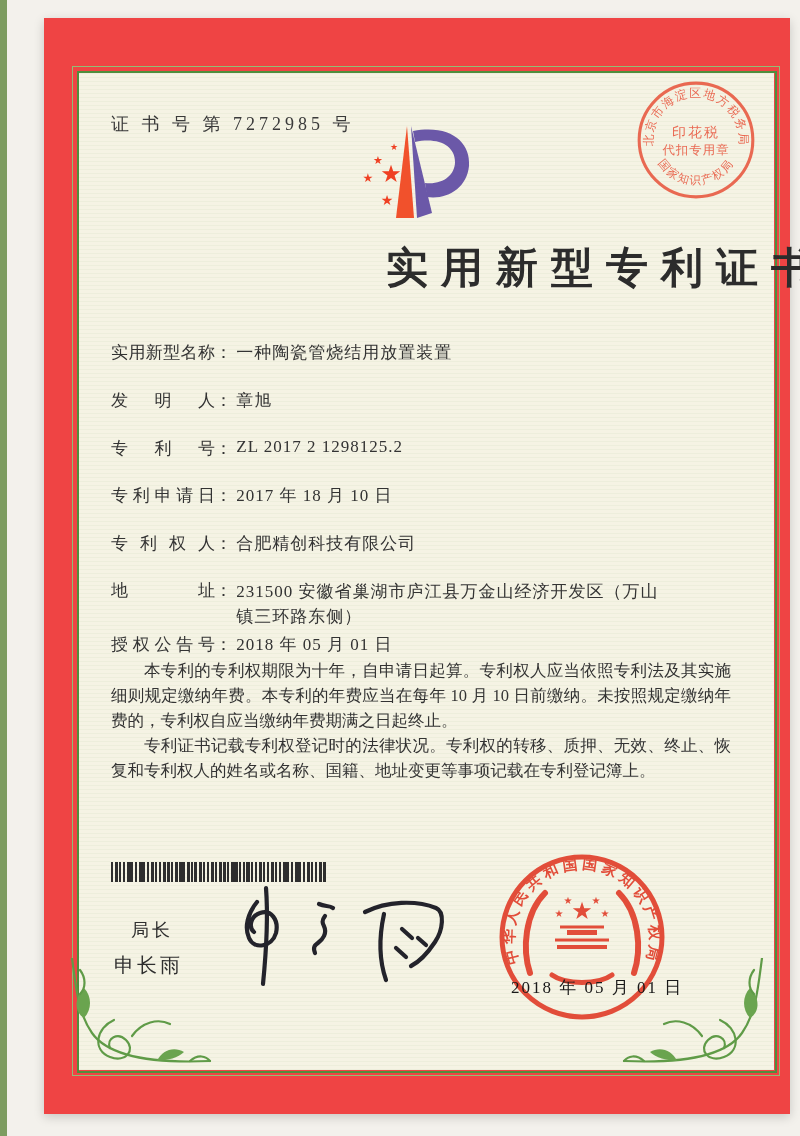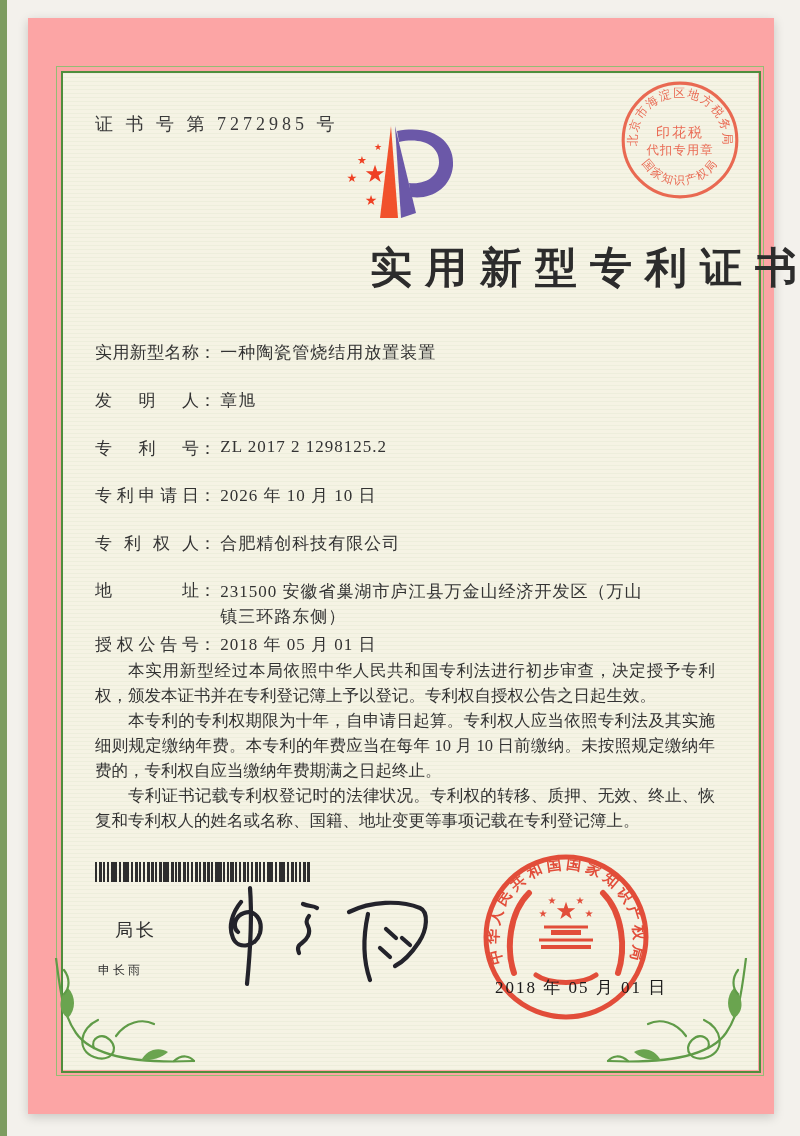--- a/index.html
+++ b/index.html
@@ -1,19 +1,19 @@
 <!DOCTYPE html>
 <html><head>
 <meta charset="utf-8">
 <style>
   html,body{margin:0;padding:0;}
   body{width:800px;height:1136px;position:relative;background:#f3f1ec;overflow:hidden;
        font-family:"Liberation Serif","DejaVu Serif",serif;}
   .spine{position:absolute;left:0;top:0;width:7px;height:1136px;background:#7d9c60;}
-  .paper{position:absolute;left:28px;top:18px;width:746px;height:1096px;background:#fca5a5;
+  .paper{position:absolute;left:44px;top:18px;width:746px;height:1096px;background:#ef4444;
          box-shadow:0 3px 10px rgba(0,0,0,.18);}
   .inner-tint{position:absolute;left:33px;top:53px;width:697px;height:999px;
       background:#f5f3e4;
       background-image:repeating-linear-gradient(0deg,rgba(130,175,110,.07) 0 1px,transparent 1px 4px);}
   .frame-outer{position:absolute;left:28px;top:48px;width:706px;height:1008px;
       border:1px solid #93bd74;}
   .frame-inner{position:absolute;left:33px;top:53px;width:696px;height:998px;
       border:2.5px solid #4f8e3d;}
   .cert-no{position:absolute;left:67px;top:94px;font-size:18px;color:#3a3a3a;letter-spacing:4px;}
   .logo{position:absolute;left:300px;top:102px;width:148px;height:112px;}
@@ -30,21 +30,21 @@
   .grant-right .flabel{width:90px;}
   .bodytext{position:absolute;left:67px;top:640px;width:620px;font-size:16.5px;line-height:25px;
             color:#333;text-align:justify;}
   .bodytext p{margin:0;text-indent:2em;}
   .barcode{position:absolute;left:67px;top:844px;width:216px;height:20px;
       background-image:
         repeating-linear-gradient(90deg,#2e2e2e 0 2px,rgba(0,0,0,0) 2px 4px),
         repeating-linear-gradient(90deg,#2e2e2e 0 1px,rgba(0,0,0,0) 1px 6px),
         repeating-linear-gradient(90deg,rgba(0,0,0,0) 0 5px,#2e2e2e 5px 7px,rgba(0,0,0,0) 7px 13px);}
   .director-title{position:absolute;left:70px;top:900px;font-size:18px;color:#2e2e2e;letter-spacing:3px;margin-left:17px;}
-  .director-name{position:absolute;left:70px;top:934px;font-size:12px;color:#2e2e2e;letter-spacing:3px;margin-top:10px;}
+  .director-name{position:absolute;left:70px;top:934px;font-size:20px;color:#2e2e2e;letter-spacing:3px;}
   .signature{position:absolute;left:175px;top:864px;width:245px;height:108px;}
   .main-seal{position:absolute;left:452px;top:833px;width:172px;height:172px;opacity:.92;}
   .seal-date{position:absolute;left:467px;top:958px;font-size:17px;color:#191919;letter-spacing:2px;z-index:5;}
   .footer{position:absolute;left:0;top:1016px;width:746px;text-align:center;
           font-size:14px;color:#3a3a3a;letter-spacing:2px;}
   .flourish{position:absolute;width:150px;height:115px;}
   .fl-left{left:18px;top:940px;}
   .fl-right{left:578px;top:940px;}
   svg text{font-family:"Liberation Serif","DejaVu Serif",serif;}
 </style>
@@ -114,38 +114,37 @@
     <div class="frow" style="top:48px">
       <span class="flabel">发明人</span><span class="fcolon">：</span>
       <span class="fvalue">章旭</span>
     </div>
     <div class="frow" style="top:96px">
       <span class="flabel">专利号</span><span class="fcolon">：</span>
       <span class="fvalue">ZL 2017 2 1298125.2</span>
     </div>
     <div class="frow" style="top:143px">
       <span class="flabel">专利申请日</span><span class="fcolon">：</span>
-      <span class="fvalue">2026 年 10 月 10 日</span>
+      <span class="fvalue">2017 年 18 月 10 日</span>
     </div>
     <div class="frow" style="top:191px">
       <span class="flabel">专利权人</span><span class="fcolon">：</span>
       <span class="fvalue">合肥精创科技有限公司</span>
     </div>
     <div class="frow" style="top:238px">
       <span class="flabel">地址</span><span class="fcolon">：</span>
       <span class="fvalue wrap">231500 安徽省巢湖市庐江县万金山经济开发区（万山镇三环路东侧）</span>
     </div>
     <div class="frow" style="top:292px">
       <span class="flabel">授权公告号</span><span class="fcolon">：</span>
       <span class="fvalue">2018 年 05 月 01 日</span>
     </div>
   </div>
 
   <div class="bodytext">
-    <p>本实用新型经过本局依照中华人民共和国专利法进行初步审查，决定授予专利权，颁发本证书并在专利登记簿上予以登记。专利权自授权公告之日起生效。</p>
     <p>本专利的专利权期限为十年，自申请日起算。专利权人应当依照专利法及其实施细则规定缴纳年费。本专利的年费应当在每年 10 月 10 日前缴纳。未按照规定缴纳年费的，专利权自应当缴纳年费期满之日起终止。</p>
     <p>专利证书记载专利权登记时的法律状况。专利权的转移、质押、无效、终止、恢复和专利权人的姓名或名称、国籍、地址变更等事项记载在专利登记簿上。</p>
   </div>
 
   <div class="barcode"></div>
 
   <div class="director-title">局长</div>
   <div class="director-name">申长雨</div>
 
   <svg class="signature" viewBox="0 0 245 108">

